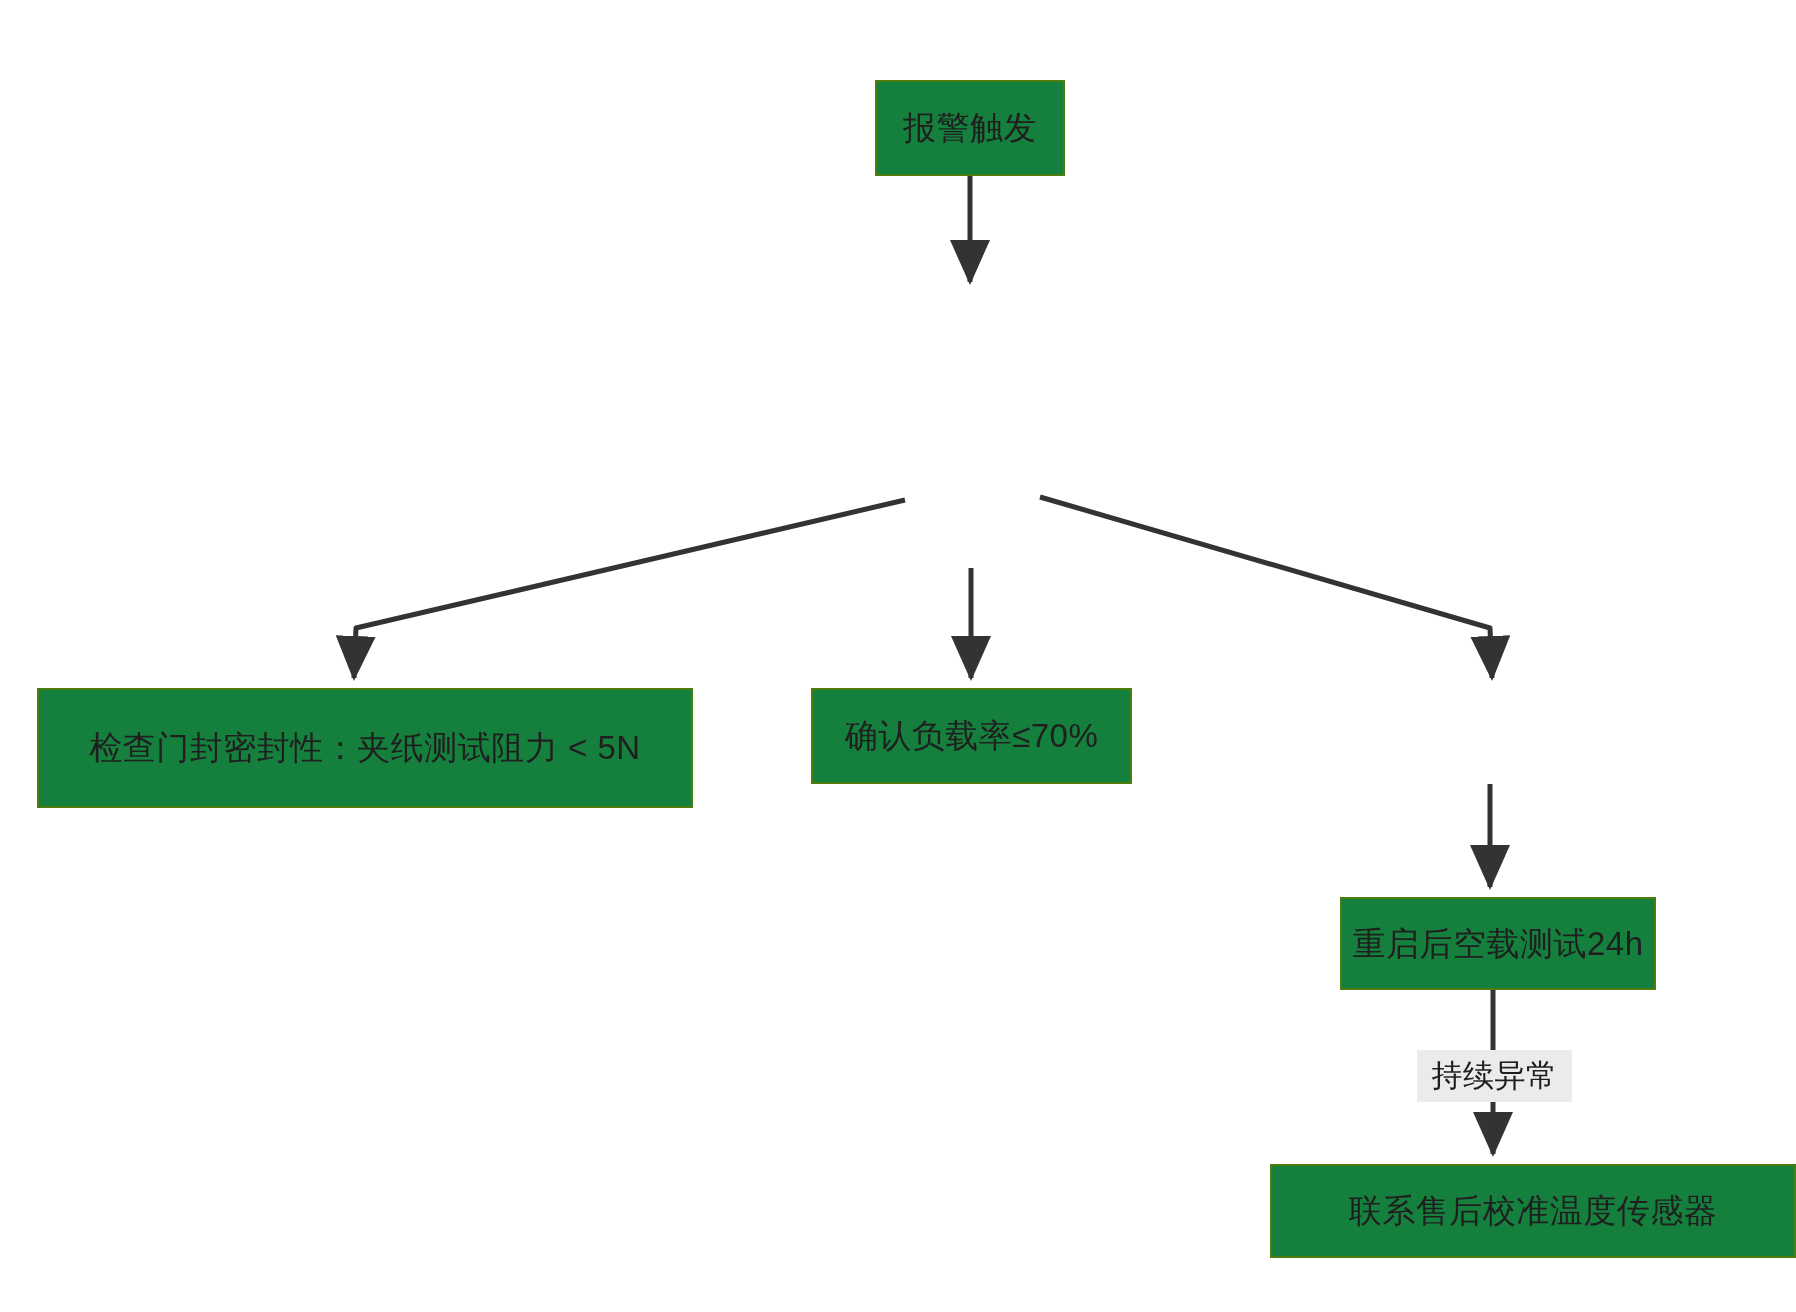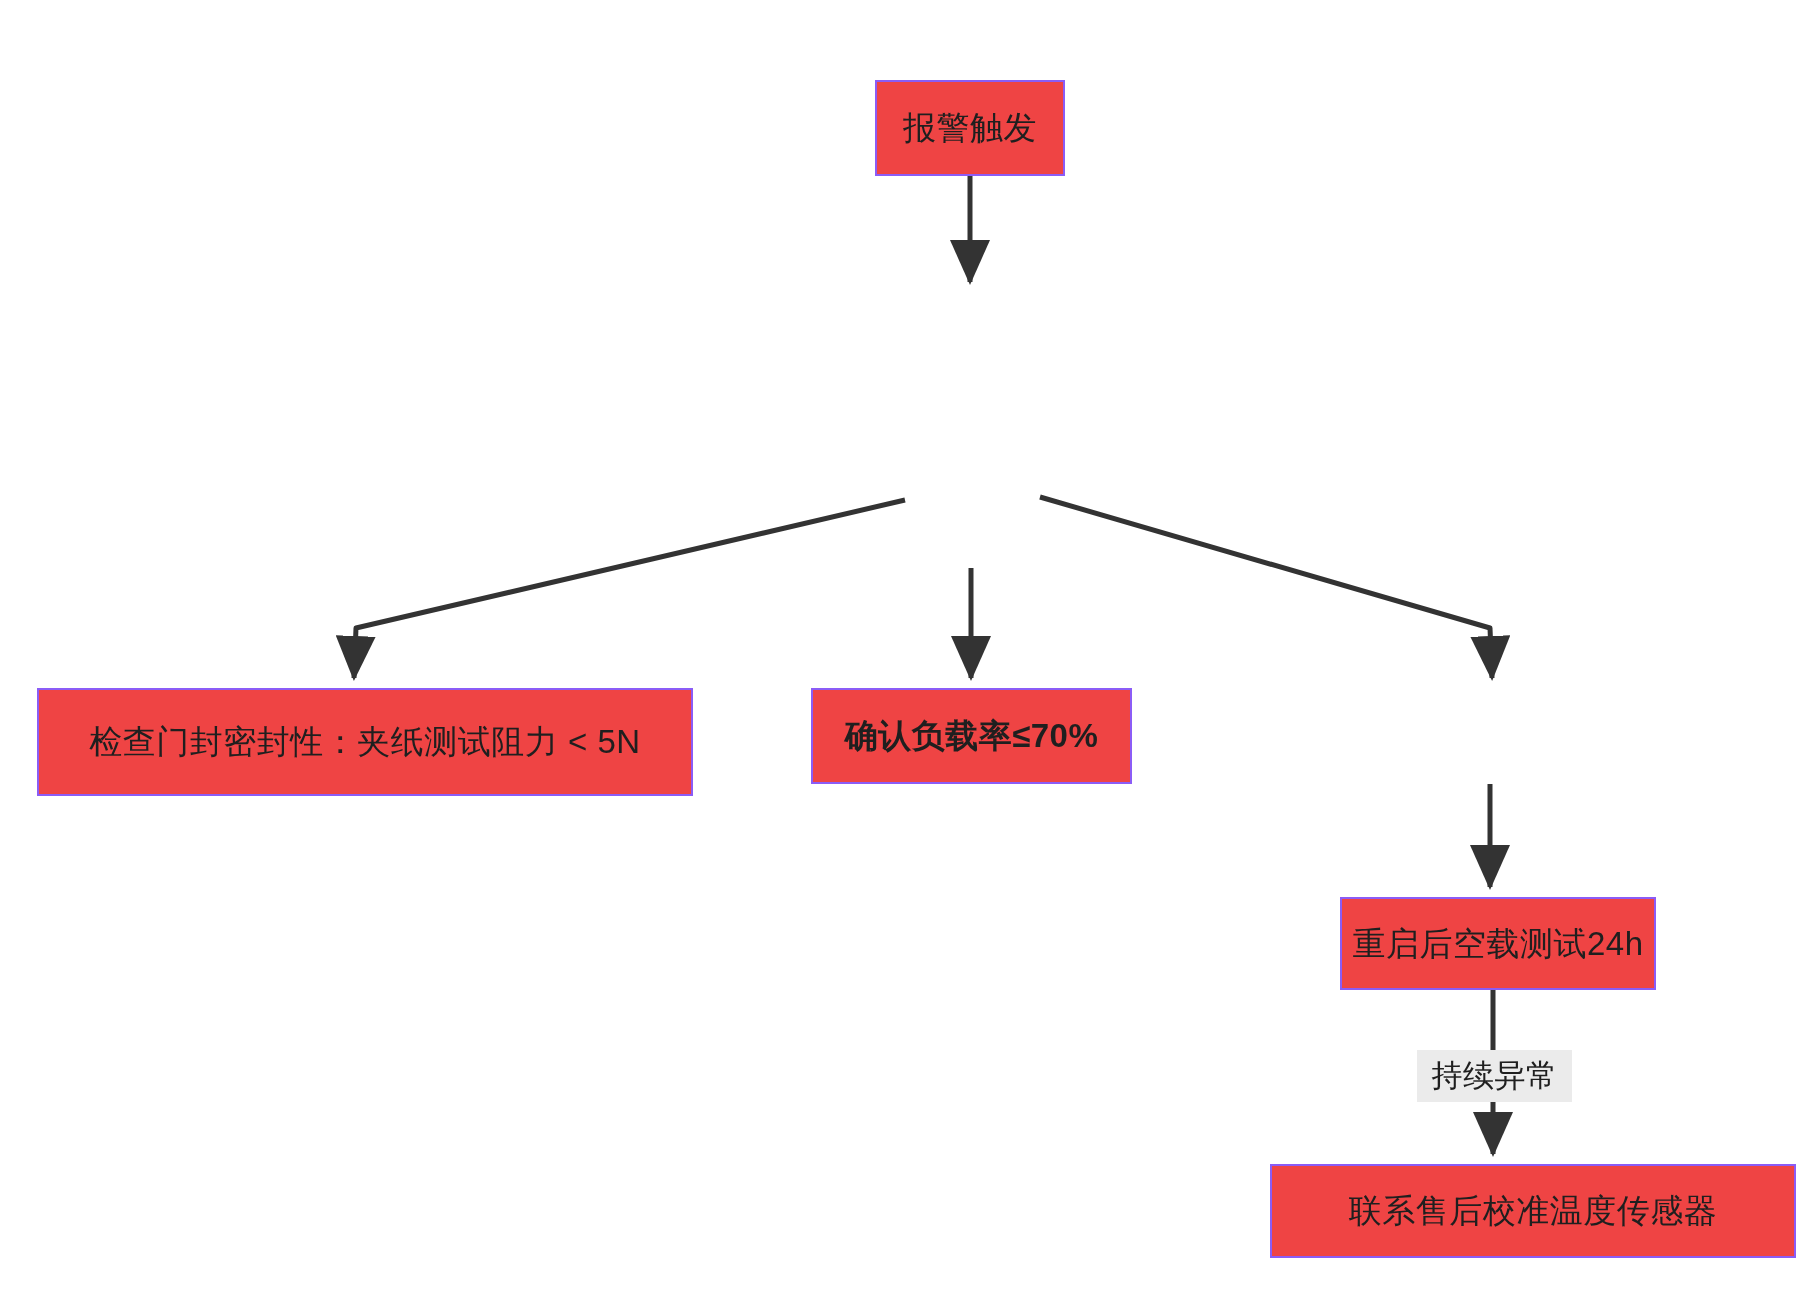--- a/index.html
+++ b/index.html
@@ -21,22 +21,22 @@
     position: absolute;
     left: 0;
     top: 0;
     width: 1796px;
     height: 1312px;
     pointer-events: none;
   }
   .node {
     position: absolute;
     box-sizing: border-box;
-    background: #ef4444;
-    border: 2px solid #8b5cf6;
+    background: #15803d;
+    border: 2px solid #4d7c0f;
     display: flex;
     align-items: center;
     justify-content: center;
     color: #1f1f1f;
     font-size: 33px;
     line-height: 1.2;
     white-space: nowrap;
     letter-spacing: 0.5px;
   }
   .node.diamond {
@@ -89,25 +89,25 @@
     <path d="M1490,784 L1490,887" fill="none" stroke="#333333" stroke-width="5" marker-end="url(#arrowhead)"></path>
 
     <path d="M1493,990 L1493,1154" fill="none" stroke="#333333" stroke-width="5" marker-end="url(#arrowhead)"></path>
   </svg>
 
   <div class="node" style="left:875px; top:80px; width:190px; height:96px;">
     <span>报警触发</span>
   </div>
 
 
-  <div class="node" style="left:37px; top:688px; width:656px; height:108px;">
+  <div class="node" style="left:37px; top:688px; width:656px; height:120px;">
     <span>检查门封密封性：夹纸测试阻力 &lt; 5N</span>
   </div>
 
-  <div class="node" style="left:811px; top:688px; width:321px; height:96px;font-weight:bold;">
+  <div class="node" style="left:811px; top:688px; width:321px; height:96px;">
     <span>确认负载率≤70%</span>
   </div>
 
 
   <div class="node" style="left:1340px; top:897px; width:316px; height:93px;">
     <span>重启后空载测试24h</span>
   </div>
 
   <div class="edge-label" style="left:1417px; top:1050px; width:155px; height:52px; display:flex; align-items:center; justify-content:center;">
     <span>持续异常</span>

